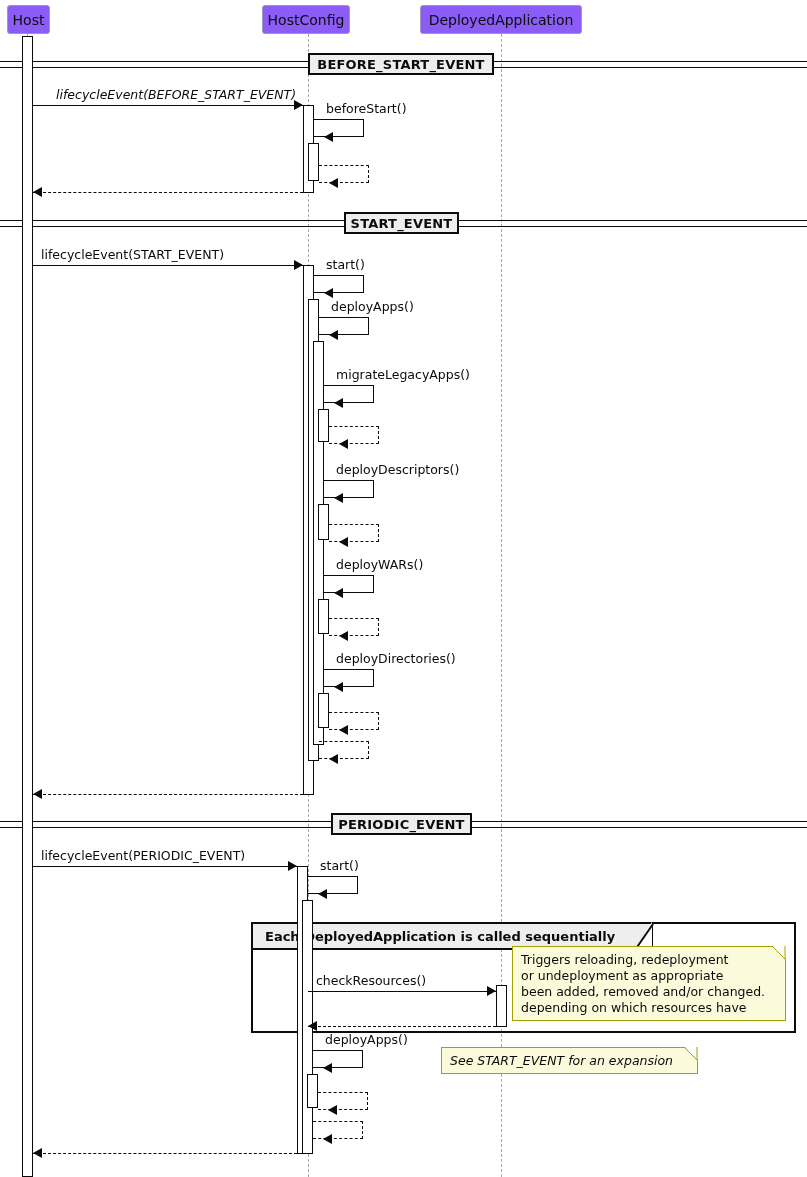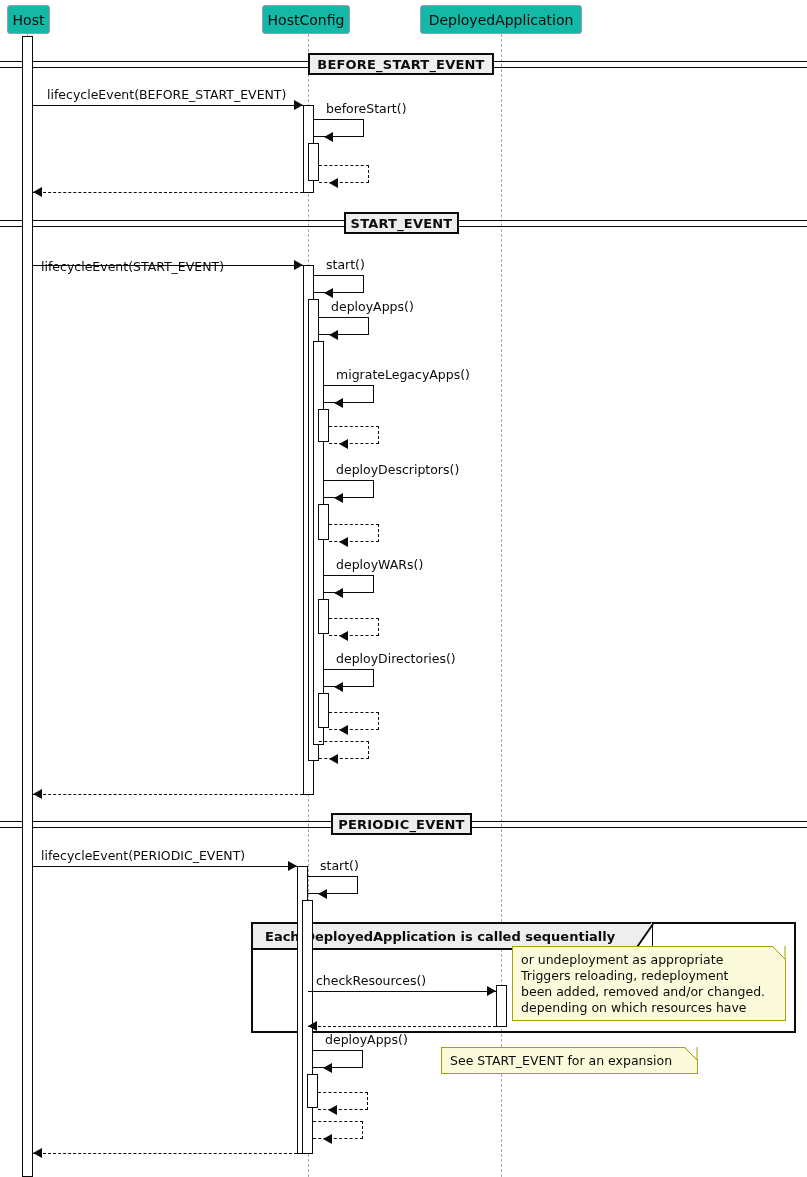--- a/index.html
+++ b/index.html
@@ -3,21 +3,21 @@
 <meta charset="utf-8">
 <title>Sequence Diagram</title>
 <style>
   html,body{margin:0;padding:0;background:#ffffff;}
   body{font-family:"DejaVu Sans","Liberation Sans",sans-serif;}
   #canvas{position:relative;width:807px;height:1177px;background:#ffffff;overflow:hidden;}
 
   
   .participant{
     position:absolute;box-sizing:border-box;
-    background:#14b8a6;border:1px solid #9A9ABA;border-radius:3px;
+    background:#8b5cf6;border:1px solid #9A9ABA;border-radius:3px;
     display:flex;align-items:center;justify-content:center;
     font-size:14px;color:#0B0B0B;height:29px;white-space:nowrap;
   }
   
   .lifeline{
     position:absolute;width:0;border-left:1px dashed #A8A8A8;
   }
   
   .act{
     position:absolute;box-sizing:border-box;
@@ -117,31 +117,31 @@
       <div class="act" style="left: 318px; top: 599px; width: 11px; height: 35px;"></div>
       <div class="act" style="left: 318px; top: 693px; width: 11px; height: 35px;"></div>
       <div class="act" style="left: 297px; top: 866px; width: 11px; height: 288px;"></div>
       <div class="act" style="left: 302px; top: 900px; width: 11px; height: 254px;"></div>
       <div class="act" style="left: 307px; top: 1074px; width: 11px; height: 34px;"></div>
       <div class="act" style="left: 496px; top: 985px; width: 11px; height: 42px;"></div>
     </div>
   <div id="layer-messages">
       <div class="msgline" style="left: 33px; top: 105px; width: 270px;"></div>
       <div class="arrowhead right" style="top: 100px; left: 294px;"></div>
-      <div class="msglabel" style="left: 47px; top: 87px;">lifecycleEvent(BEFORE_START_EVENT)</div>
+      <div class="msglabel" style="left: 56px; top: 87px; font-style: italic;">lifecycleEvent(BEFORE_START_EVENT)</div>
       <div class="selfcall" style="left: 314px; top: 119px; width: 50px; height: 18px;"></div>
       <div class="arrowhead left" style="top: 132px; left: 324px;"></div>
       <div class="msglabel" style="left: 326px; top: 101px;">beforeStart()</div>
       <div class="selfcall dashed" style="left: 319px; top: 165px; width: 50px; height: 18px;"></div>
       <div class="arrowhead left" style="top: 178px; left: 329px;"></div>
       <div class="msgline dashed" style="left: 33px; top: 192px; width: 270px;"></div>
       <div class="arrowhead left" style="top: 187px; left: 33px;"></div>
       <div class="msgline" style="left: 33px; top: 265px; width: 270px;"></div>
       <div class="arrowhead right" style="top: 260px; left: 294px;"></div>
-      <div class="msglabel" style="left: 41px; top: 247px; margin-top: 12px;">lifecycleEvent(START_EVENT)</div>
+      <div class="msglabel" style="left: 41px; top: 247px;">lifecycleEvent(START_EVENT)</div>
       <div class="selfcall" style="left: 314px; top: 275px; width: 50px; height: 18px;"></div>
       <div class="arrowhead left" style="top: 288px; left: 324px;"></div>
       <div class="msglabel" style="left: 326px; top: 257px;">start()</div>
       <div class="selfcall" style="left: 319px; top: 317px; width: 50px; height: 18px;"></div>
       <div class="arrowhead left" style="top: 330px; left: 329px;"></div>
       <div class="msglabel" style="left: 331px; top: 299px;">deployApps()</div>
       <div class="selfcall" style="left: 324px; top: 385px; width: 50px; height: 18px;"></div>
       <div class="arrowhead left" style="top: 398px; left: 334px;"></div>
       <div class="msglabel" style="left: 336px; top: 367px;">migrateLegacyApps()</div>
       <div class="selfcall dashed" style="left: 329px; top: 426px; width: 50px; height: 18px;"></div>
@@ -181,30 +181,30 @@
       <div class="msglabel" style="left: 325px; top: 1032px;">deployApps()</div>
       <div class="selfcall dashed" style="left: 318px; top: 1092px; width: 50px; height: 18px;"></div>
       <div class="arrowhead left" style="top: 1105px; left: 328px;"></div>
       <div class="selfcall dashed" style="left: 313px; top: 1121px; width: 50px; height: 18px;"></div>
       <div class="arrowhead left" style="top: 1134px; left: 323px;"></div>
       <div class="msgline dashed" style="left: 33px; top: 1153px; width: 264px;"></div>
       <div class="arrowhead left" style="top: 1148px; left: 33px;"></div>
     </div>
   <div id="layer-notes">
       <div class="note" style="left: 512px; top: 946px; width: 274px;">
+        <span class="nline">Triggers reloading, redeployment</span>
         <span class="nline">or undeployment as appropriate</span>
-        <span class="nline">Triggers reloading, redeployment</span>
         <span class="nline">been added, removed and/or changed.</span>
         <span class="nline">depending on which resources have</span>
         <div class="fold"></div>
         <svg width="14" height="14" style="position: absolute; right: -1px; top: -1px;">
           <path d="M0 0 L13 13 M13 13 L13 0" stroke="#A2A200" fill="none" stroke-width="1"></path>
         </svg>
       </div>
-      <div class="note" style="left: 441px; top: 1047px; width: 257px;">
+      <div class="note" style="left: 441px; top: 1047px; width: 257px; font-style: italic;">
         <span class="nline">See START_EVENT for an expansion</span>
         <div class="fold"></div>
         <svg width="14" height="14" style="position: absolute; right: -1px; top: -1px;">
           <path d="M0 0 L13 13 M13 13 L13 0" stroke="#A2A200" fill="none" stroke-width="1"></path>
         </svg>
       </div>
     </div>
   <div id="layer-participants">
       <div class="participant" style="left: 7px; top: 5px; width: 43px;">
         <span>Host</span>

